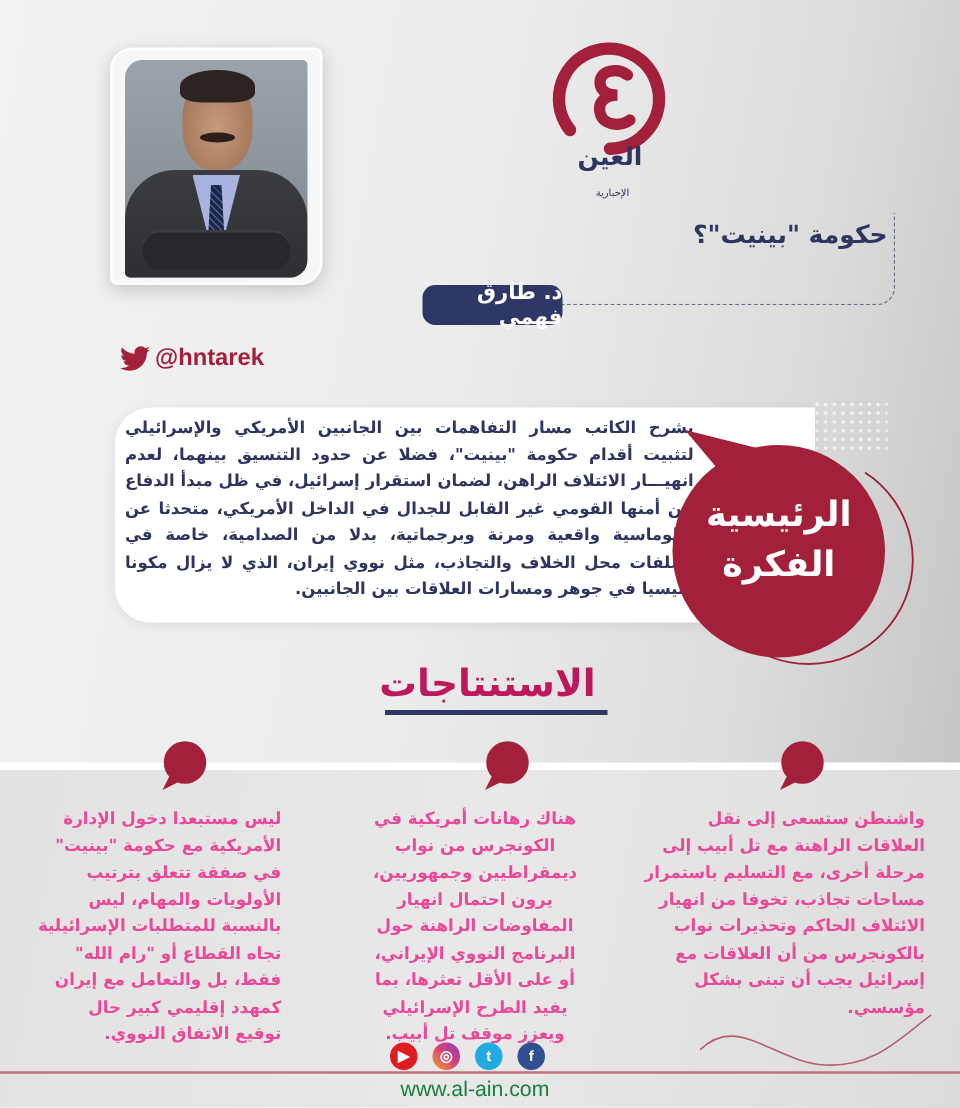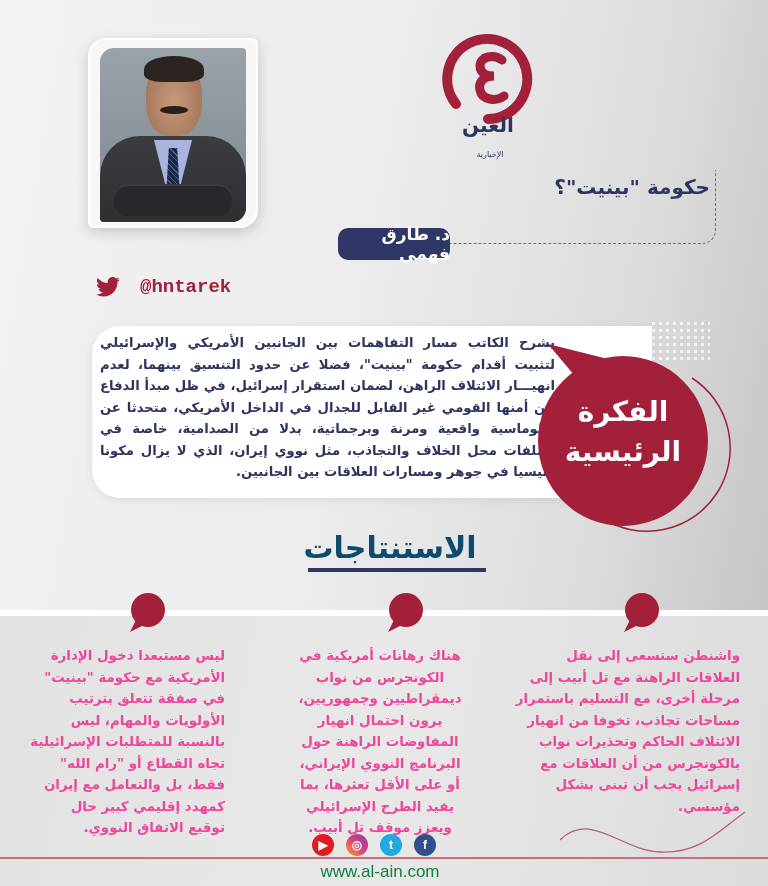--- a/index.html
+++ b/index.html
@@ -58,22 +58,22 @@
   }
   .photo .arms {
     position: absolute; left: 14px; top: 138px; width: 118px; height: 30px;
     border-radius: 14px;
     background: #26282b;
     box-shadow: 0 -2px 0 #3b3d41;
   }
 
   
   .twitter {
-    left: 96px; top: 276px; display: flex; align-items: center; gap: 20px;
-    color: #a3203a; font-family: Liberation Mono, monospace; font-weight: bold; font-size: 19px;
+    left: 96px; top: 276px; display: flex; align-items: center; gap: 4px;
+    color: #a3203a; font-family: Liberation Sans, sans-serif; font-weight: bold; font-size: 19px;
   }
   .twitter svg { width: 24px; height: 20px; }
 
   
   .logo { left: 436px; top: 24px; width: 110px; height: 110px; }
   .logo-text {
     left: 440px; top: 112px; width: 96px; text-align: center;
     color: #2d3560; font-weight: bold; font-size: 20px; line-height: 26px;
   }
   .logo-sub {
@@ -131,21 +131,21 @@
   }
   .dots {
     left: 650px; top: 320px; width: 60px; height: 40px;
     background-image: radial-gradient(circle, rgba(255,255,255,0.7) 1.5px, transparent 1.6px);
     background-size: 7px 7px;
   }
 
   
   .concl-title {
     left: 290px; top: 528px; width: 200px; text-align: center; direction: rtl;
-    color: #0c4a6e; font-weight: bold; font-size: 30px; line-height: 40px;
+    color: #be185d; font-weight: bold; font-size: 30px; line-height: 40px;
   }
   .concl-underline {
     left: 308px; top: 568px; width: 178px; height: 4px; background: #2f3766;
   }
 
   
   .white-band { left: 0; top: 610px; width: 768px; height: 6px; background: #ffffff; }
   .lower-bg {
     left: 0; top: 616px; width: 768px; height: 270px;
     background: linear-gradient(100deg, #e2e2e2 0%, #e8e8e8 50%, #dcdcdc 100%);
@@ -215,22 +215,22 @@
 <div class="abs dots"></div>
 <div class="abs idea-card"></div>
 <div class="abs idea-text">يشرح الكاتب مسار التفاهمات بين الجانبين الأمريكي والإسرائيلي لتثبيت أقدام حكومة "بينيت"، فضلا عن حدود التنسيق بينهما، لعدم انهيـــار الائتلاف الراهن، لضمان استقرار إسرائيل، في ظل مبدأ الدفاع عن أمنها القومي غير القابل للجدال في الداخل الأمريكي، متحدثا عن دبلوماسية واقعية ومرنة وبرجماتية، بدلا من الصدامية، خاصة في الملفات محل الخلاف والتجاذب، مثل نووي إيران، الذي لا يزال مكونا رئيسيا في جوهر ومسارات العلاقات بين الجانبين.</div>
 <div class="abs idea-tail"></div>
 <div class="abs idea-circle"></div>
 <svg class="abs idea-arc" viewBox="0 0 160 160">
   <path d="M110 6 A76 76 0 0 1 20 146" fill="none" stroke="#a3203a" stroke-width="1.5"></path>
   <path d="M14 140 L26 138 L20 150 Z" fill="#a3203a"></path>
 </svg>
 <div class="abs idea-label">
+  <div>الرئيسية</div>
   <div>الفكرة</div>
-  <div>الرئيسية</div>
 </div>
 
 <div class="abs concl-title">الاستنتاجات</div>
 <div class="abs concl-underline"></div>
 
 <svg class="abs bubble" style="left:622px; top:592px;" viewBox="0 0 38 42">
   <ellipse cx="20" cy="18" rx="17" ry="17" fill="#a3203a"></ellipse>
   <path d="M8 28 L2 40 L16 33 Z" fill="#a3203a"></path>
 </svg>
 <svg class="abs bubble" style="left:386px; top:592px;" viewBox="0 0 38 42">

